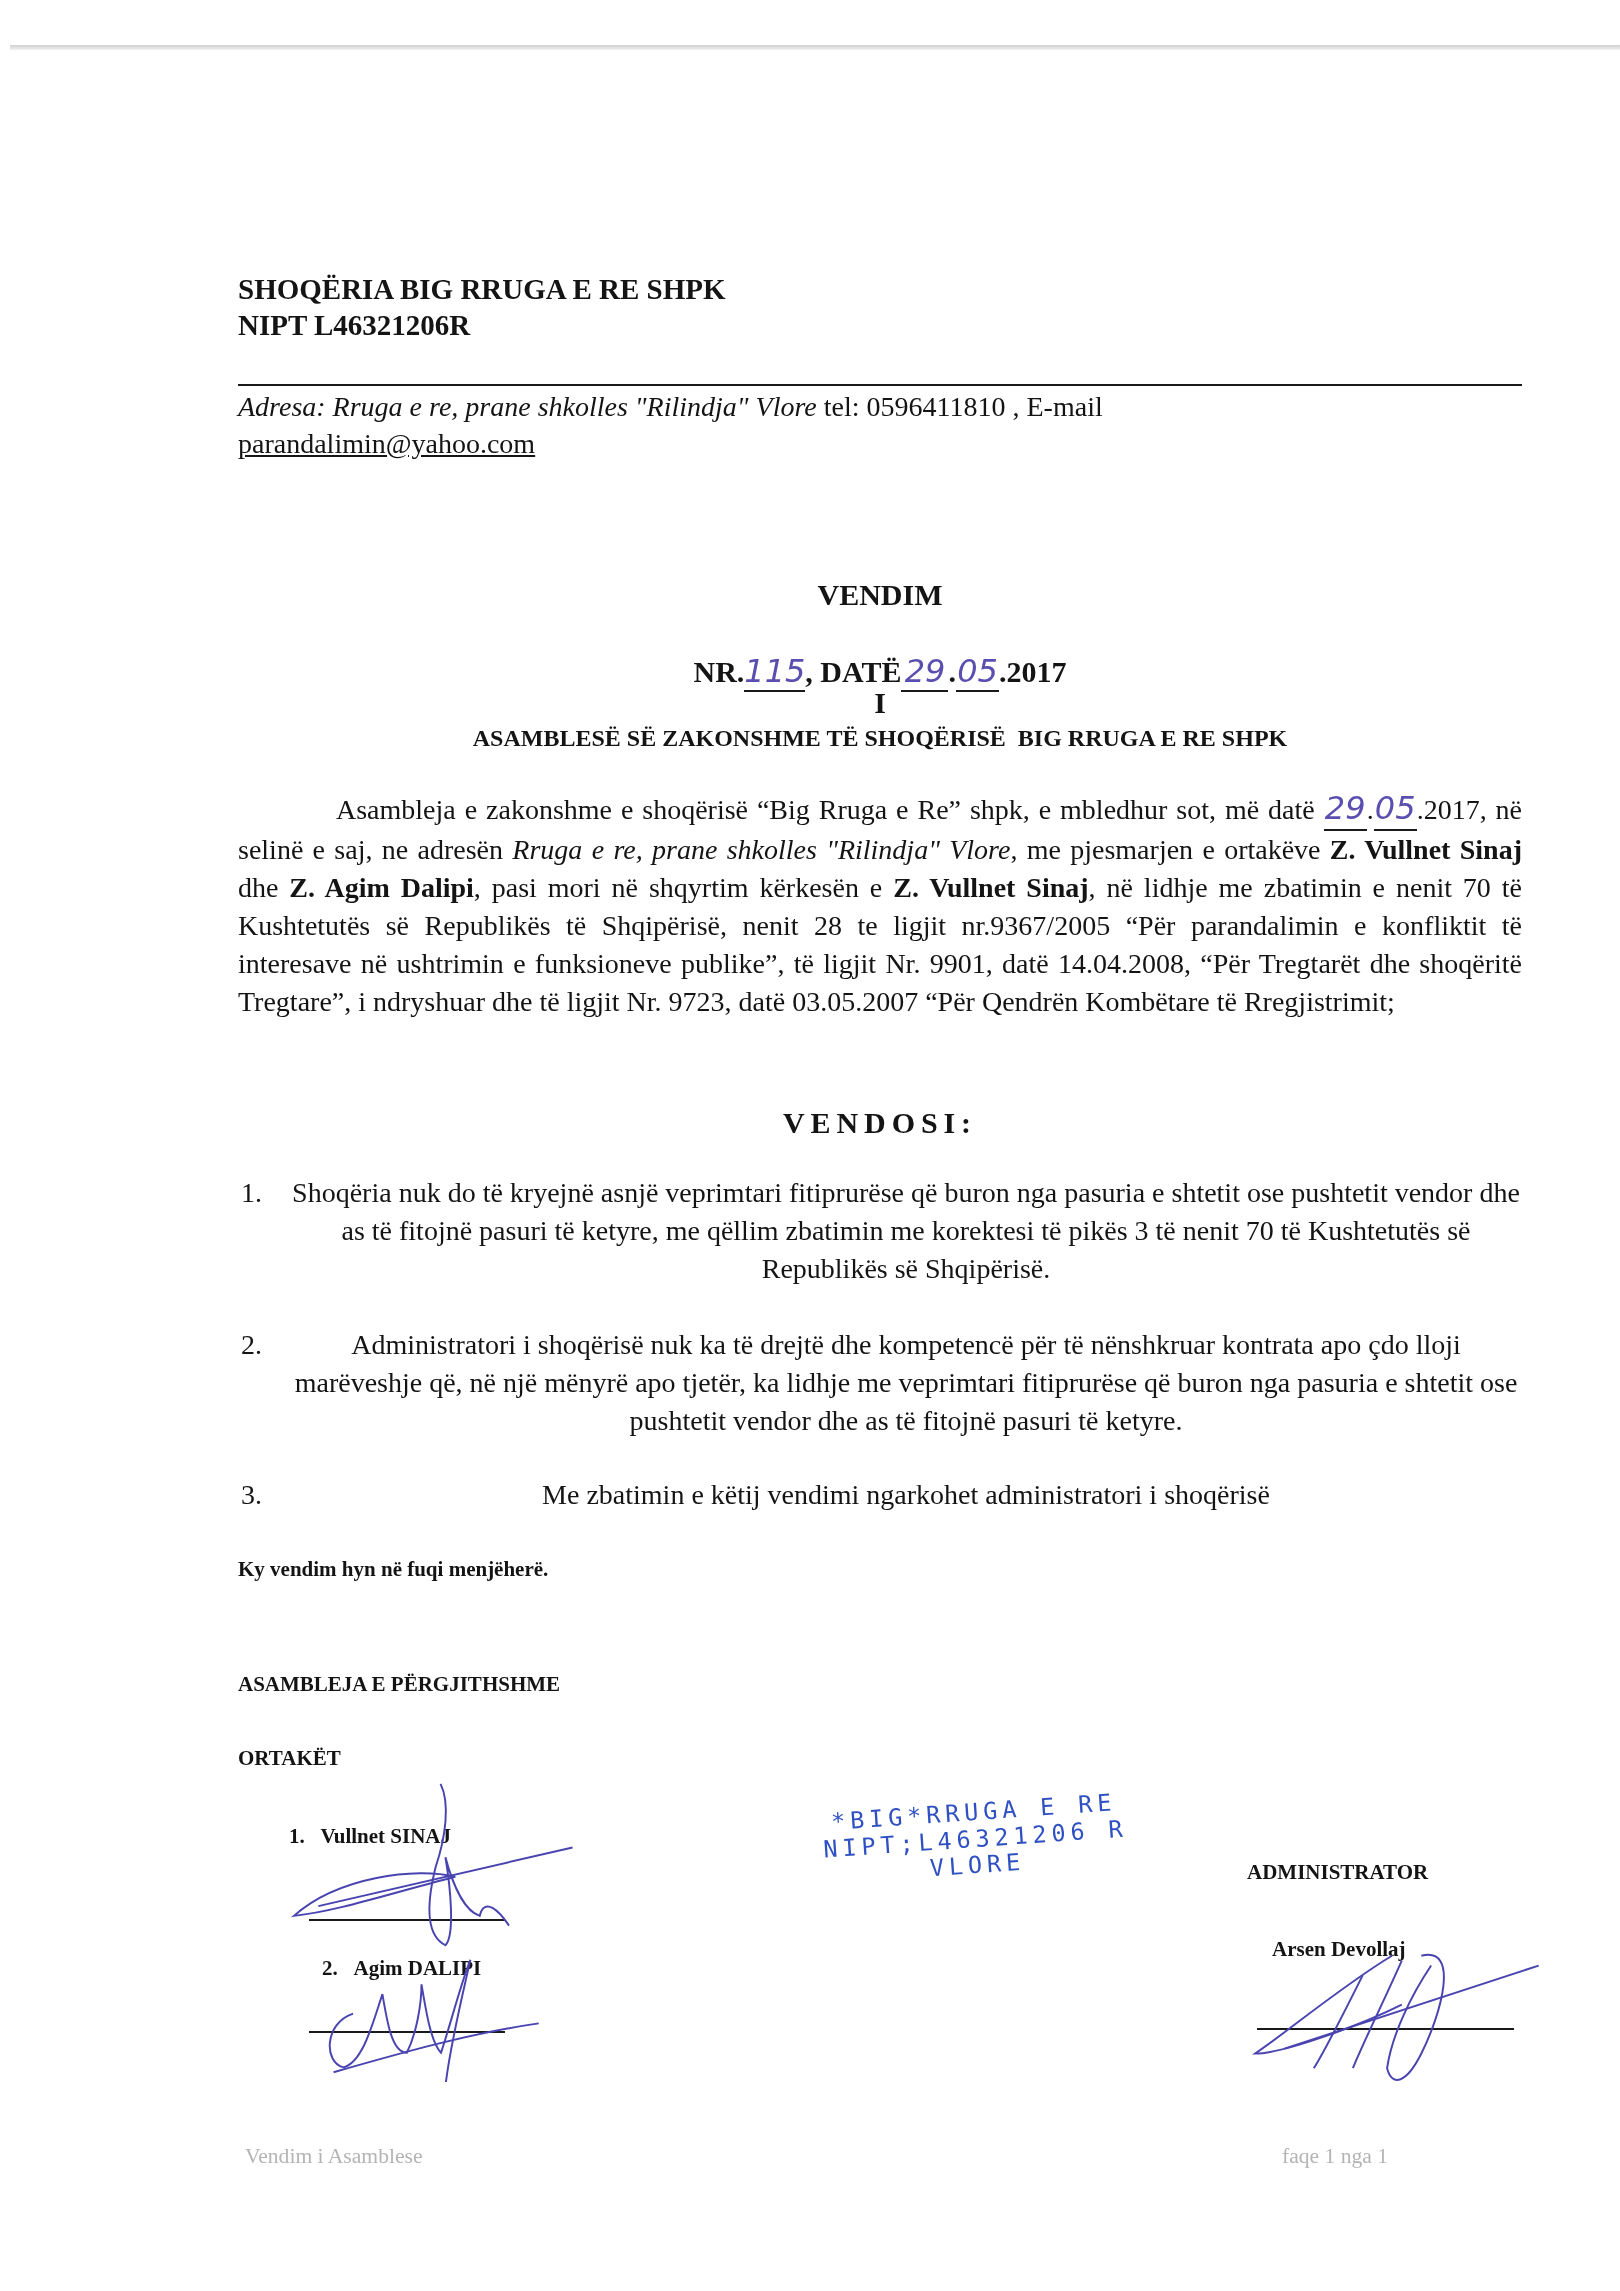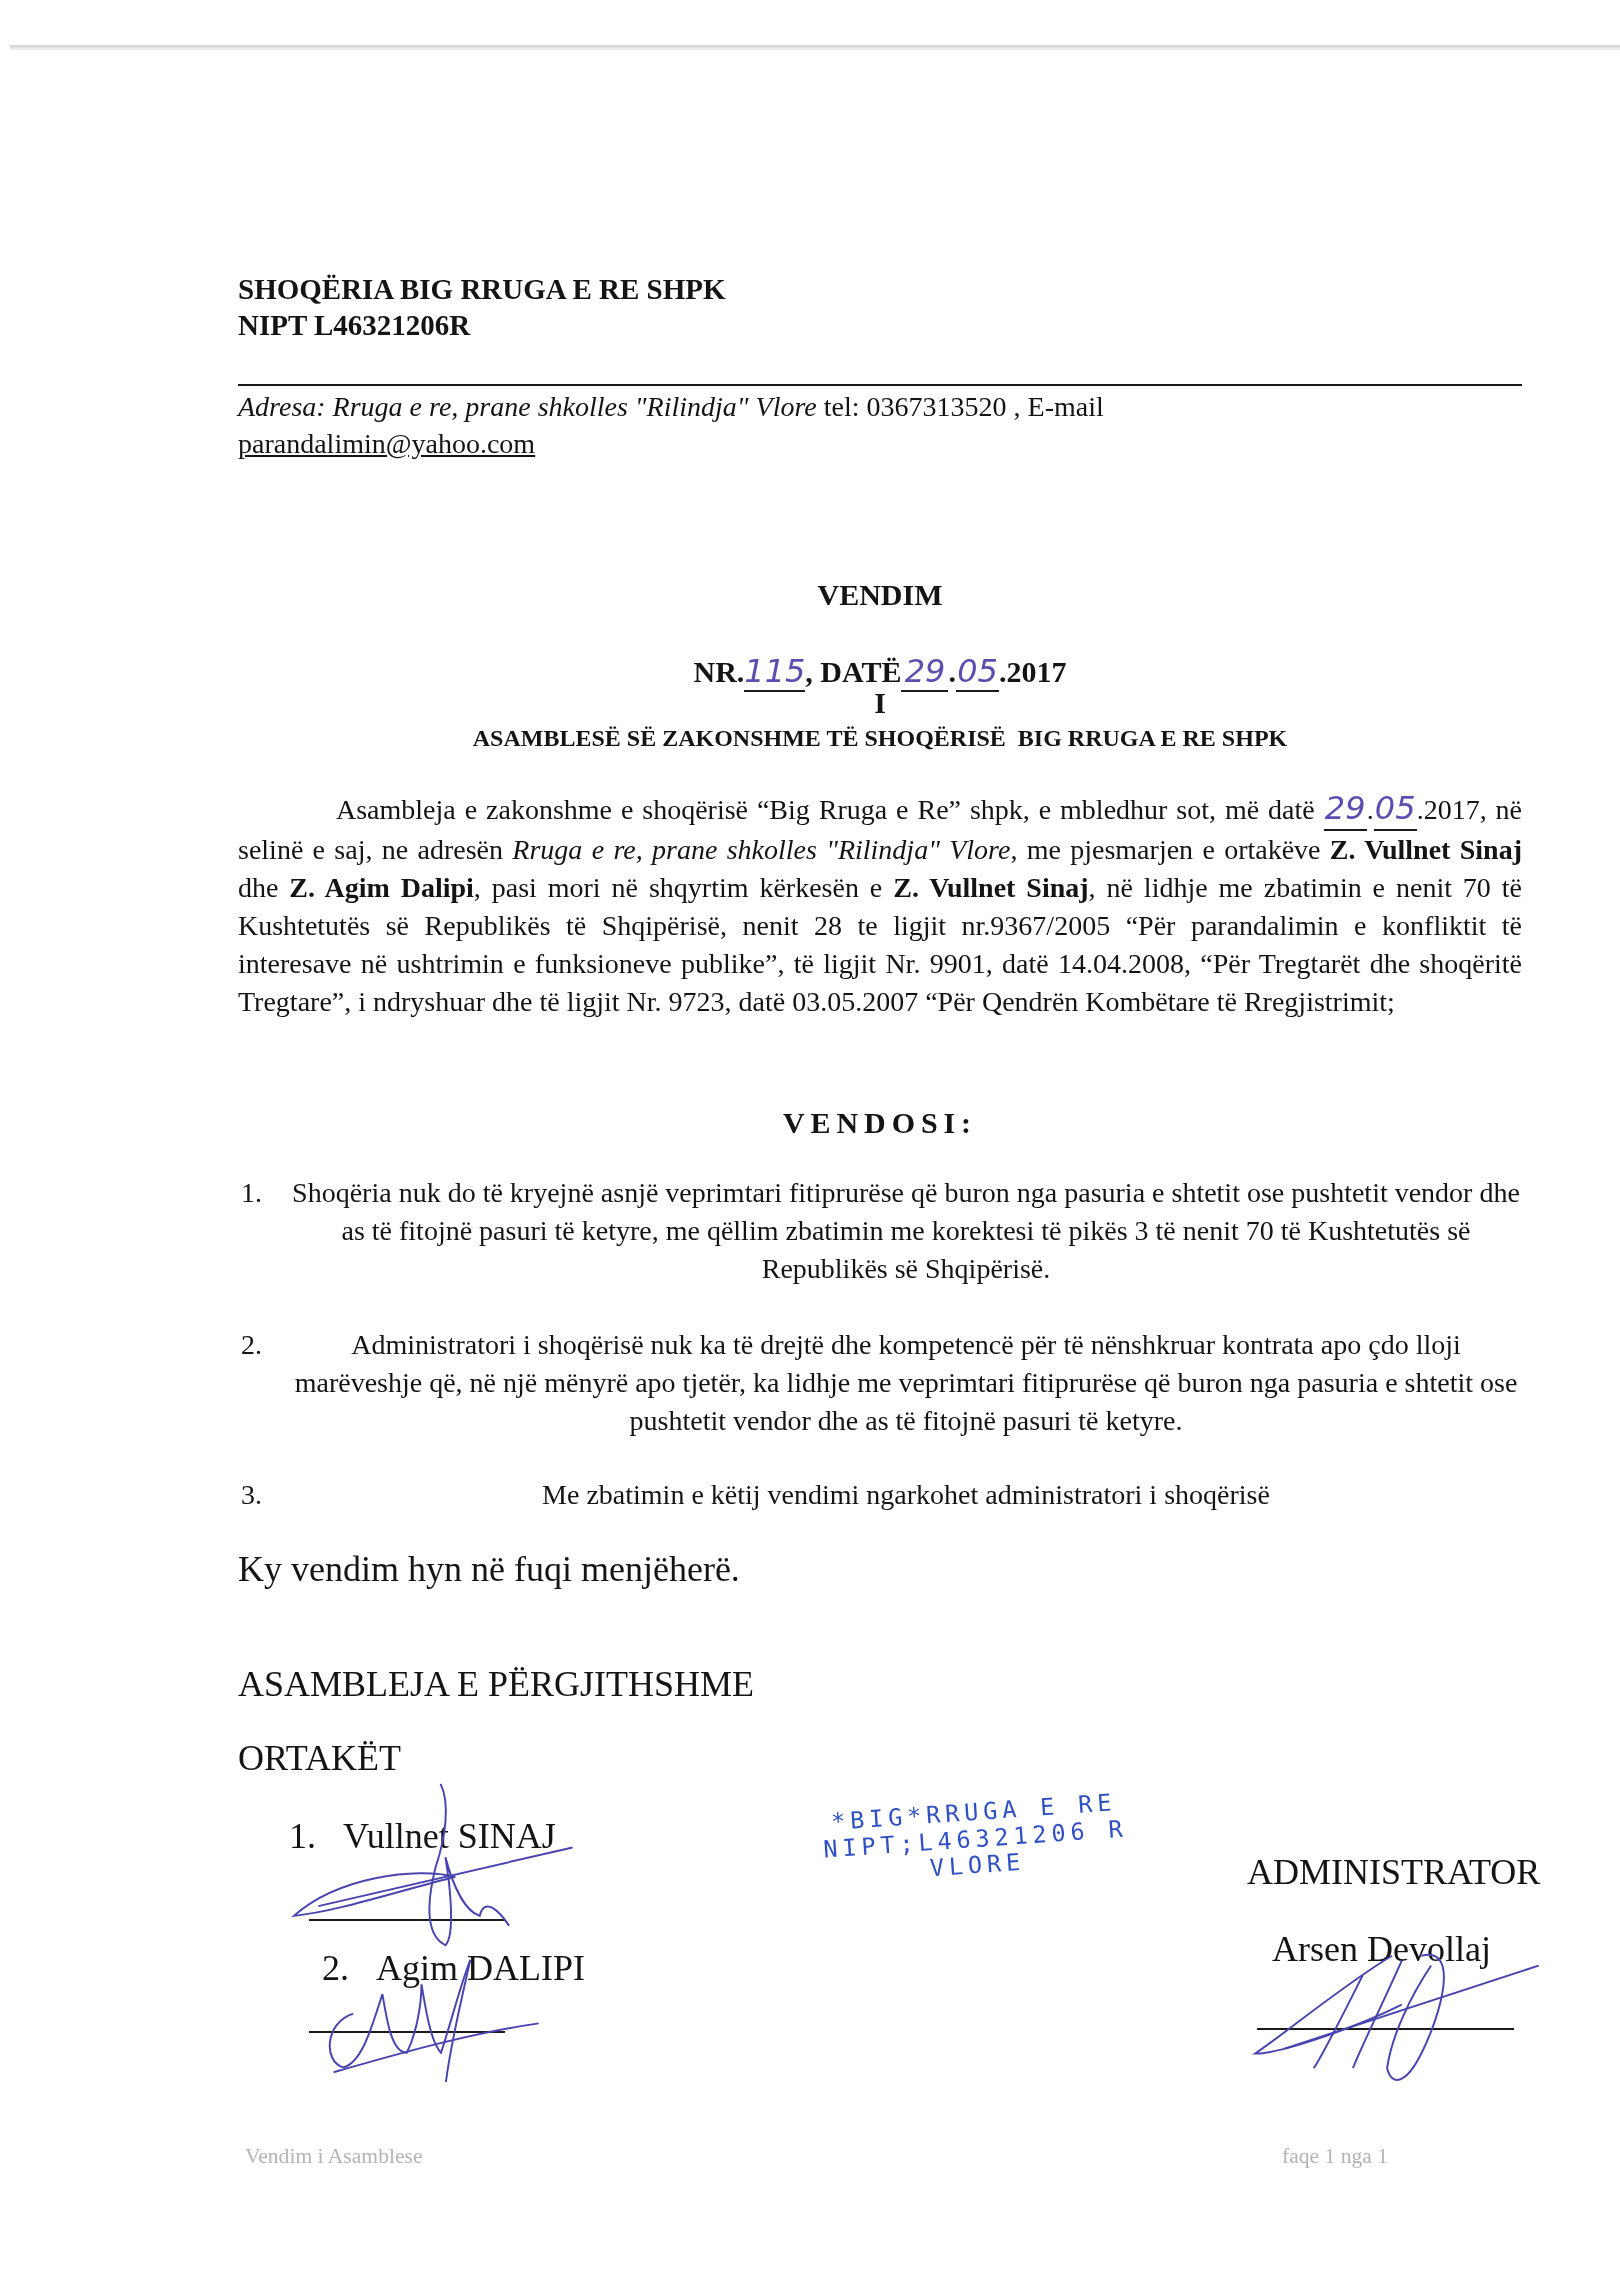--- a/index.html
+++ b/index.html
@@ -23,21 +23,21 @@
   .hand { font-family: "DejaVu Sans", sans-serif; font-weight: normal; color: #5a4fb0; font-style: italic; font-size: 32px; }
   .blank { display: inline-block; border-bottom: 2px solid #1a1a1a; text-align: center; }
   .roman { top: 686px; font-size: 30px; }
   .heading { top: 725px; font-size: 24px; }
   .para { left: 238px; width: 1284px; top: 789px; font-size: 28px; line-height: 38px; text-align: justify; }
   .para .indent { display: inline-block; width: 98px; }
   .vendosi { top: 1106px; font-size: 30px; letter-spacing: 5.9px; }
   .item { left: 238px; width: 1284px; font-size: 28px; line-height: 38px; }
   .item .num { position: absolute; left: 2.9px; top: 0; }
   .item .txt { position: absolute; left: 52px; width: 1232px; text-align: center; }
-  .line { left: 238px; font-size: 36px; line-height: 37px; }
+  .line { left: 238px; font-size: 21px; line-height: 37px; font-weight: bold; }
   .sig-line { position: absolute; height: 2px; background: #1a1a1a; }
   .stamp {
     left: 799px; top: 1799px; width: 353px; color: #2f50c2;
     font-family: "DejaVu Sans Mono", monospace; font-size: 23.5px; letter-spacing: 4.9px;
     line-height: 26.5px; text-align: center; transform: rotate(-4deg);
   }
   .footer { font-size: 21.6px; color: #b4b4b4; top: 2144px; text-align: right; }
   svg.sig { position: absolute; overflow: visible; }
   svg.sig path { fill: none; stroke: #4a44b0; stroke-width: 2; }
 </style>
@@ -45,21 +45,21 @@
 <body>
 
 <div class="scan-edge"></div>
 
 <div class="abs hdr" style="top:272px;">SHOQËRIA BIG RRUGA E RE SHPK</div>
 <div class="abs hdr" style="top:308px;">NIPT L46321206R</div>
 
 <div class="rule"></div>
 
 <div class="abs addr">
-  <i>Adresa: Rruga e re, prane shkolles "Rilindja" Vlore</i><span> tel: 0367313520 , E-mail</span><br>
+  <i>Adresa: Rruga e re, prane shkolles "Rilindja" Vlore</i><span> tel: 0596411810 , E-mail</span><br>
   <u>parandalimin@yahoo.com</u>
 </div>
 
 <div class="abs center title">VENDIM</div>
 
 <div class="abs center nr">
   <span>NR.</span><span class="blank" style="width:61px;"><span class="hand">115</span></span><span>, DATË</span><span class="blank" style="width:47px;"><span class="hand">29</span></span>.<span class="blank" style="width:43px;"><span class="hand">05</span></span><span>.2017</span>
 </div>
 
 <div class="abs center roman">I</div>

